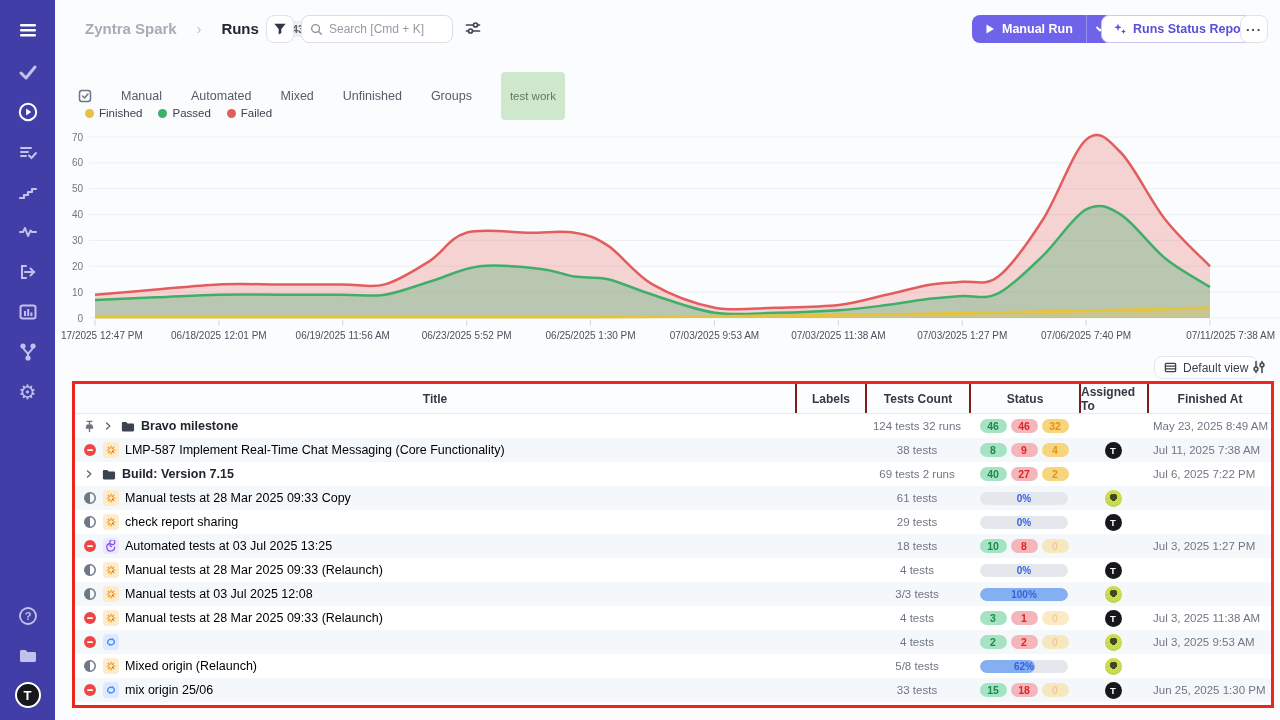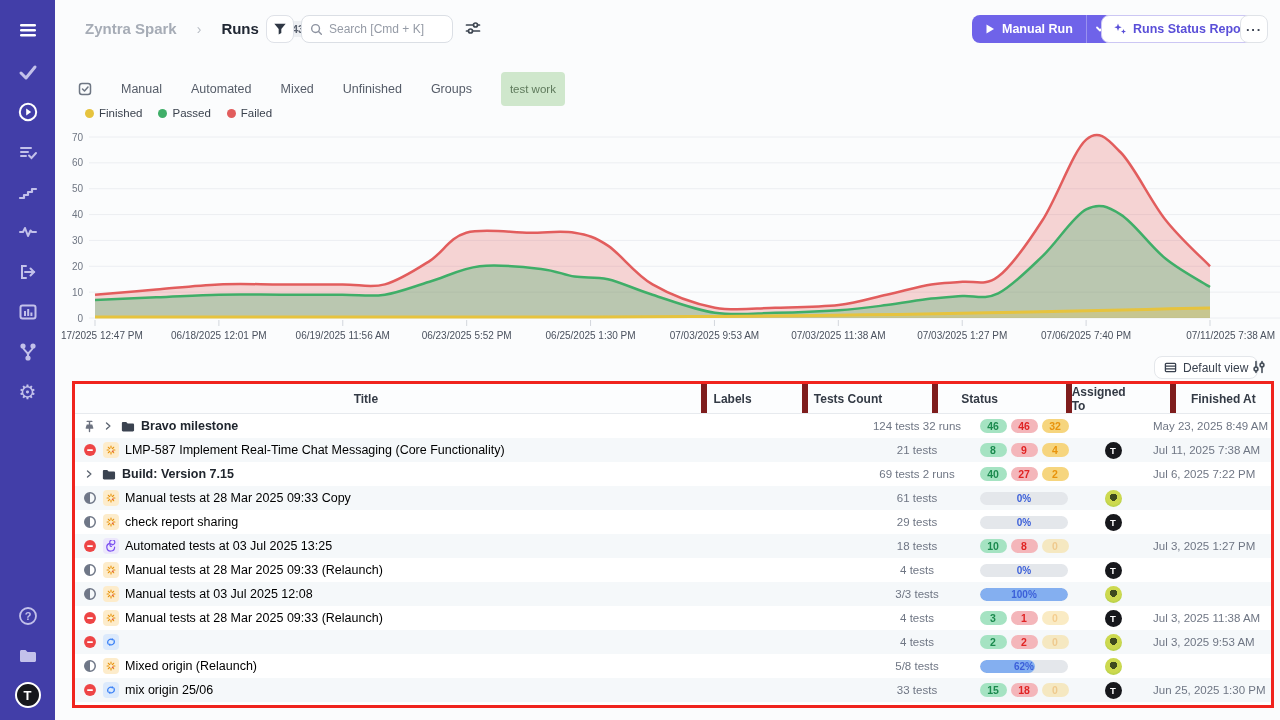--- a/index.html
+++ b/index.html
@@ -36,37 +36,37 @@
 
   .run-btn { position:absolute; left:917px; top:15px; height:28px; display:flex; border-radius:8px; overflow:hidden; cursor:pointer; }
   .run-main { background:#6f63e9; color:#fff; font-size:12.5px; font-weight:bold; display:flex; align-items:center; gap:7px; padding:0 13px; }
   .run-caret { background:#6f63e9; border-left:1px solid rgba(255,255,255,.3); width:27px; display:flex; align-items:center; justify-content:center; color:#fff; }
   .report-btn { position:absolute; left:1046px; top:15px; height:28px; border:1px solid #ccc7f4; border-radius:8px; background:#fff; color:#5a4fd8; font-size:12.5px; font-weight:bold; display:flex; align-items:center; gap:6px; padding:0 11px; cursor:pointer; }
   .more-btn { position:absolute; left:1185px; top:15px; width:28px; height:28px; border:1px solid #e0e3e8; border-radius:8px; background:#fff; color:#3a4150; font-size:13px; font-weight:bold; display:flex; align-items:center; justify-content:center; letter-spacing:1px; cursor:pointer; }
 
   .tabsrow { position:absolute; left:23px; top:72px; display:flex; align-items:center; gap:29px;text-align:right; }
   .tab { font-size:12.5px; color:#555c68; cursor:pointer; }
   .bulk-ic { color:#6e7683; display:flex; cursor:pointer; }
-  .tag { background:#cfe7cc; color:#5f7a5c; font-size:11.5px; border-radius:4px; padding:11px 9px; cursor:pointer; }
+  .tag { background:#cfe7cc; color:#5f7a5c; font-size:11.5px; border-radius:4px; padding:18px 9px; cursor:pointer; }
 
   
   .legend { position:absolute; left:30px; top:107px; display:flex; gap:16px; align-items:center; }
   .lg-item { display:flex; align-items:center; gap:5px; font-size:11.5px; color:#3b424e; cursor:pointer; }
   .lg-dot { width:9px; height:9px; border-radius:50%; }
   #chart-svg { position:absolute; left:0; top:128px; }
 
   
   .view-btn { position:absolute; left:1099px; top:356px; height:23px; border:1px solid #e4e7eb; border-radius:8px; background:#fff; display:flex; align-items:center; gap:6px; padding:0 9px; font-size:12px; color:#39414e; cursor:pointer; }
   .adjust-ic { position:absolute; left:1196px; top:359px; color:#474f5a; cursor:pointer; }
 
   
   .tablebox { position:absolute; left:72px; top:381px; width:1202px; height:327px; border:3px solid #f0241e; background:#fff; overflow:hidden; }
   .thead { display:flex; height:30px; align-items:stretch; background:#fcfdfe; border-bottom:1px solid #e7eaee; }
   .th { display:flex; align-items:center; justify-content:center; font-size:12px; font-weight:bold; color:#333a45; cursor:pointer; }
-  .th + .th { border-left:6px solid #7f1d1d;margin-left:44px; }
+  .th + .th { border-left:2px solid #7f1d1d; }
   .c-title { width:720px; } .c-labels { width:70px; } .c-tests { width:104px; }
   .c-status { width:110px; } .c-assign { width:68px; } .c-fin { width:124px; }
 
   .row { display:flex; height:24px; align-items:center; background:#fff; cursor:pointer; }
   .row.alt { background:#f5f8fa; }
   .cell { display:flex; align-items:center; height:100%; }
   .title-cell { width:720px; padding-left:8px; gap:6px; }
   .labels-cell { width:70px; }
   .tests-cell { width:104px; justify-content:center; font-size:11.5px; color:#6f7684; }
   .status-cell { width:110px; justify-content:center; gap:4px; }
@@ -397,21 +397,21 @@
               <svg width="12" height="12" viewBox="0 0 16 16">
                 <g stroke="#e8930c" stroke-width="1.5" stroke-linecap="round">
                   <path d="M8 2.8v2.4M8 10.8v2.4M2.8 8h2.4M10.8 8h2.4M4.3 4.3l1.7 1.7M10 10l1.7 1.7M11.7 4.3L10 6M6 10l-1.7 1.7"></path>
                 </g>
                 <circle cx="10.5" cy="9.7" r="1.1" fill="#e05050"></circle>
               </svg>
             </span>
             <span class="rtitle">LMP-587 Implement Real-Time Chat Messaging (Core Functionality)</span>
           </div>
           <div class="cell labels-cell"></div>
-          <div class="cell tests-cell">21 tests</div>
+          <div class="cell tests-cell">38 tests</div>
           <div class="cell status-cell">
             <span class="pill passed">8</span>
             <span class="pill failed">9</span>
             <span class="pill skipped">4</span>
           </div>
           <div class="cell assign-cell">
             <span class="avatar t">T</span>
           </div>
           <div class="cell fin-cell">Jul 11, 2025 7:38 AM</div>
         </div>

